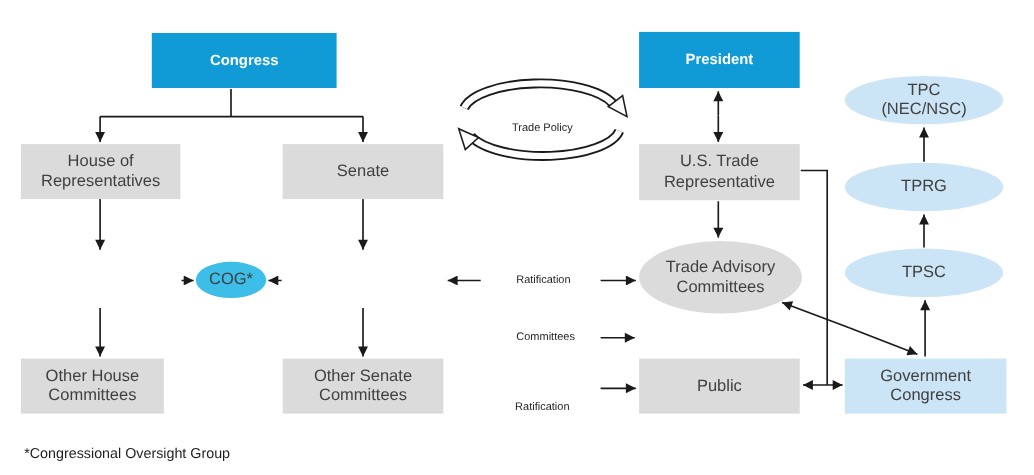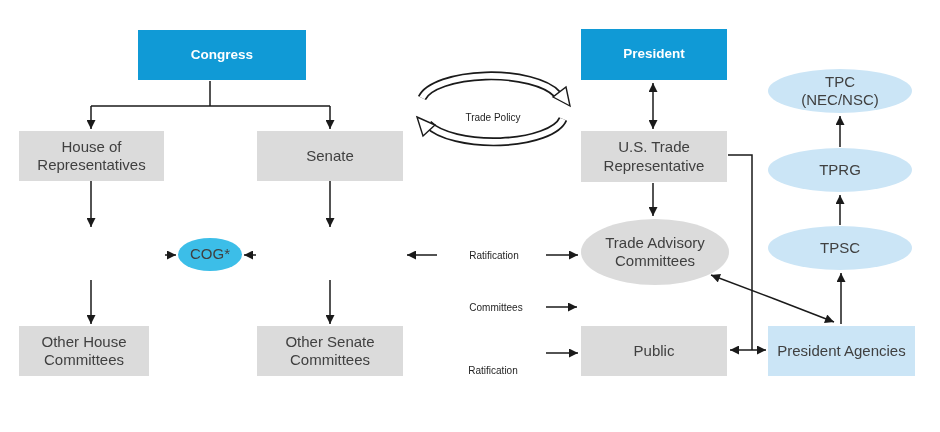--- a/index.html
+++ b/index.html
@@ -132,34 +132,35 @@
   <div class="node ellipse ell-gray" style="left:581px;top:219px;width:148px;height:66px">
     <span class="lbl">Trade Advisory
 Committees</span>
   </div>
 
   <div class="node box-gray" style="left:581px;top:326px;width:146px;height:50px">
     <span class="lbl">Public</span>
   </div>
 
   <div class="node box-lightblue" style="left:768px;top:326px;width:147px;height:50px">
-    <span class="lbl">President Agencies</span>
+    <span class="lbl">Government Congress</span>
   </div>
 
   <div class="node ellipse ell-lightblue" style="left:768px;top:69px;width:144px;height:44px">
     <span class="lbl">TPC
 (NEC/NSC)</span>
   </div>
 
   <div class="node ellipse ell-lightblue" style="left:768px;top:148px;width:144px;height:44px">
     <span class="lbl">TPRG</span>
   </div>
 
   <div class="node ellipse ell-lightblue" style="left:768px;top:226px;width:144px;height:44px">
     <span class="lbl">TPSC</span>
   </div>
 
   <div class="flabel" style="left:493px;top:117px">Trade Policy</div>
   <div class="flabel" style="left:494px;top:255px">Ratification</div>
   <div class="flabel" style="left:496px;top:307px">Committees</div>
   <div class="flabel" style="left:493px;top:370px">Ratification</div>
 
+  <div class="footnote">*Congressional Oversight Group</div>
 </div>
 
 </body></html>

